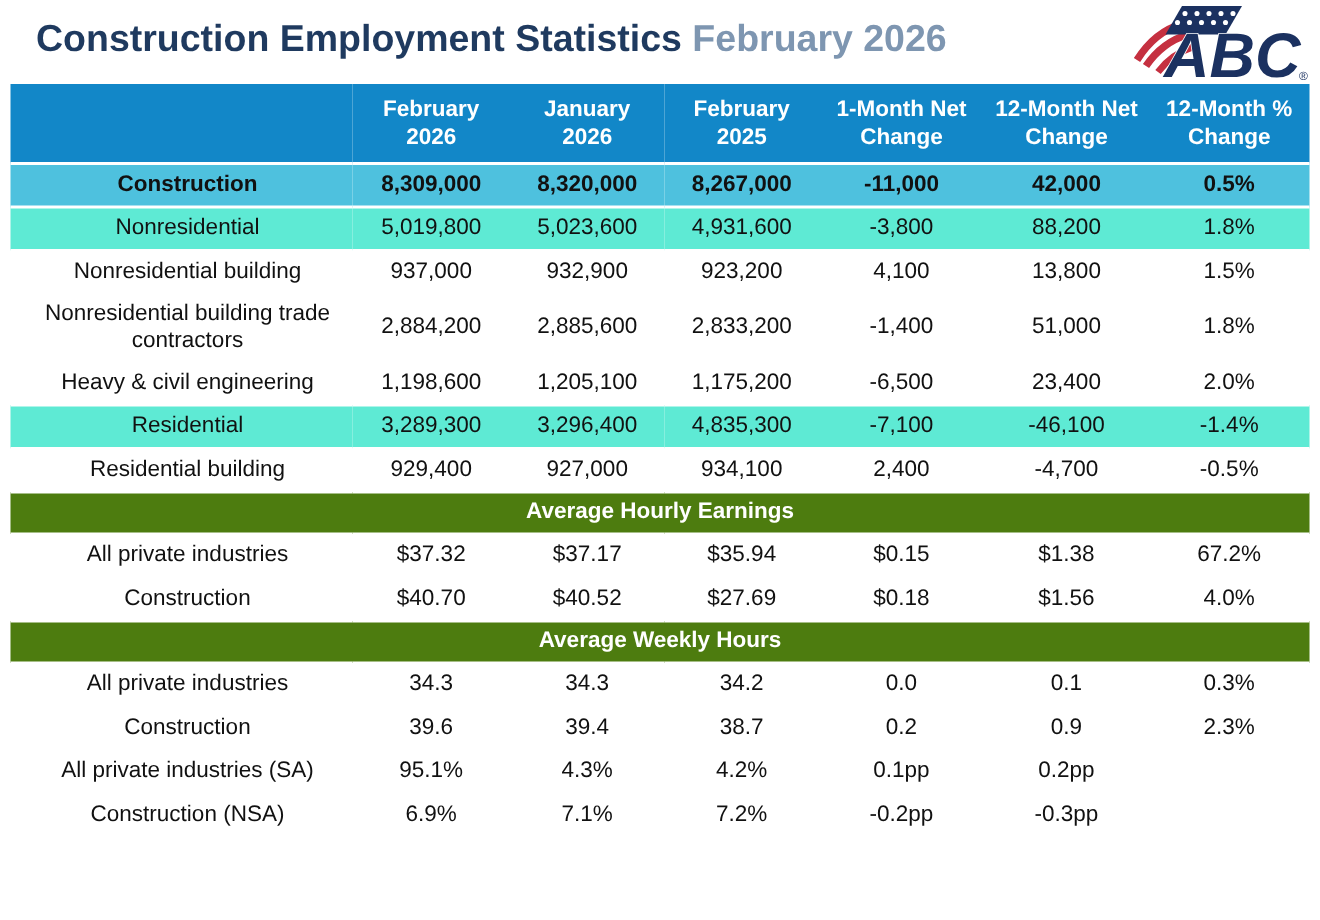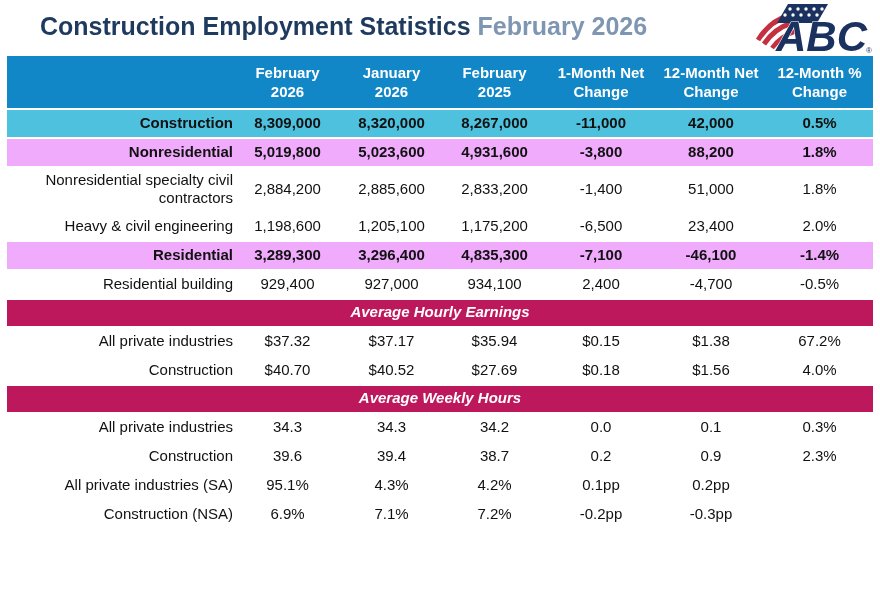--- a/index.html
+++ b/index.html
@@ -1,47 +1,47 @@
 <!DOCTYPE html>
 <html><head>
 <meta charset="utf-8">
 <style>
   html,body{margin:0;padding:0;background:#ffffff;}
   body{width:880px;height:613px;font-family:"Liberation Sans", sans-serif;color:#111;overflow:hidden;}
 
   
-  .masthead{display:flex;justify-content:space-between;align-items:flex-start;height:56px;padding:2px 6px 0 40px;box-sizing:border-box;}
+  .masthead{display:flex;justify-content:space-between;align-items:flex-start;height:56px;padding:2px 6px 0 24px;box-sizing:border-box;}
   .masthead h1{margin:10px 0 0 0;font-size:25px;font-weight:700;color:#1f3a5f;letter-spacing:0;}
   .masthead h1 .period{color:#7e96b1;font-weight:700;}
   .logo{margin-top:1px;}
 
   
   table{width:866px;margin-left:7px;border-collapse:collapse;table-layout:fixed;}
   col.c-label{width:228px;}
   col.c-feb26{width:105px;}
   col.c-jan26{width:103px;}
   col.c-feb25{width:103px;}
   col.c-m1{width:110px;}
   col.c-m12{width:110px;}
   col.c-pct{width:107px;}
 
   thead th{background:#1287c8;color:#fff;font-size:15px;font-weight:700;text-align:center;
            height:48px;line-height:1.3;padding:2px 4px;vertical-align:middle;border-bottom:2px solid #fff;}
   thead th.label-col{background:#1287c8;}
 
   td{font-size:15px;text-align:center;padding:3px 2px;line-height:1.22;vertical-align:middle;
      border-bottom:2px solid #ffffff;background:#ffffff;height:21px;}
-  td.label{text-align:right;padding-left:10px;}
+  td.label{text-align:center;padding-left:10px;}
 
   tr.row-highlight td{background:#4ec1de;font-weight:700;}
-  tr.row-subtotal td{background:#f0abfc;font-weight:700;}
+  tr.row-subtotal td{background:#5eead4;font-weight:400;}
   tr.row-normal td{background:#ffffff;font-weight:400;}
   tr.row-2line td{height:36px;}
 
-  tr.section-bar td{background:#be185d;color:#ffffff;font-weight:700;font-size:15px;height:20px;padding:3px 0;font-style:italic;}
+  tr.section-bar td{background:#4d7c0f;color:#ffffff;font-weight:700;font-size:15px;height:20px;padding:3px 0;}
   td.shaded{background:#e9ebed;}
 </style>
 </head>
 <body>
 
 <div class="page">
 
   <div class="masthead">
     <h1><span>Construction Employment Statistics</span> <span class="period">February 2026</span></h1>
     <div class="logo">
@@ -102,22 +102,31 @@
       </tr>
       <tr class="row-subtotal">
         <td class="label">Nonresidential</td>
         <td>5,019,800</td>
         <td>5,023,600</td>
         <td>4,931,600</td>
         <td>-3,800</td>
         <td>88,200</td>
         <td>1.8%</td>
       </tr>
+      <tr class="row-normal">
+        <td class="label">Nonresidential building</td>
+        <td>937,000</td>
+        <td>932,900</td>
+        <td>923,200</td>
+        <td>4,100</td>
+        <td>13,800</td>
+        <td>1.5%</td>
+      </tr>
       <tr class="row-normal row-2line">
-        <td class="label">Nonresidential specialty civil contractors</td>
+        <td class="label">Nonresidential building trade contractors</td>
         <td>2,884,200</td>
         <td>2,885,600</td>
         <td>2,833,200</td>
         <td>-1,400</td>
         <td>51,000</td>
         <td>1.8%</td>
       </tr>
       <tr class="row-normal">
         <td class="label">Heavy &amp; civil engineering</td>
         <td>1,198,600</td>

